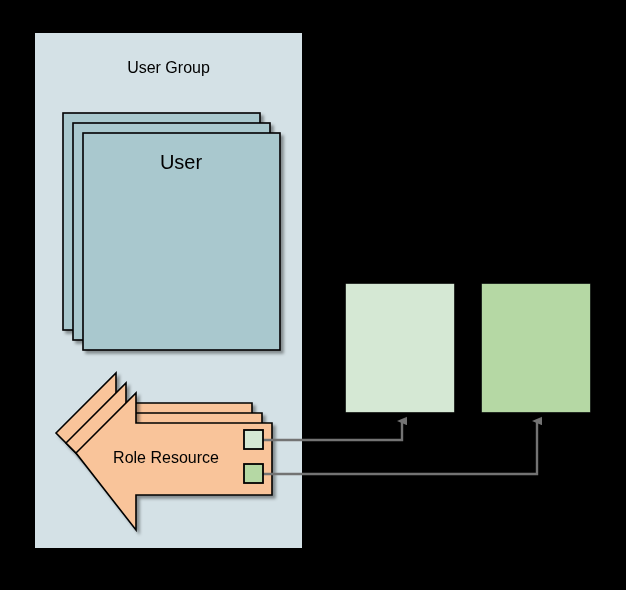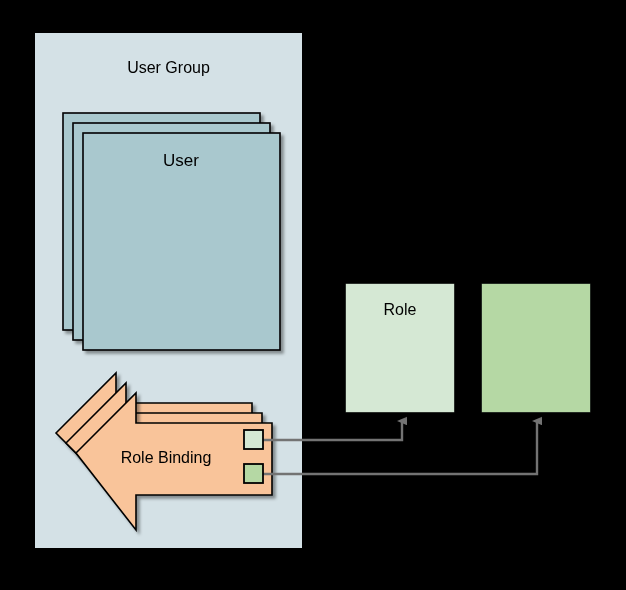--- a/index.html
+++ b/index.html
@@ -39,21 +39,21 @@
   #label-user-group {
     left: 35px;
     top: 58px;
     width: 267px;
     font-size: 16px;
   }
   #label-user {
     left: 83px;
     top: 150px;
     width: 196px;
-    font-size: 17px;
+    font-size: 20px;
     text-align: center;
   }
   #label-role-binding {
     left: 60px;
     top: 448px;
     width: 212px;
     font-size: 16px;
   }
   #label-role {
     left: 345px;
@@ -106,18 +106,17 @@
 
     <rect x="345" y="283" width="110" height="130" fill="#d5e8d4" stroke="#000000" stroke-width="1.6" filter="url(#shadow)"></rect>
 
     <rect x="481" y="283" width="110" height="130" fill="#b5d8a4" stroke="#000000" stroke-width="1.6" filter="url(#shadow)"></rect>
   </svg>
 
   <div class="node-label" id="label-user-group">User Group</div>
 
   <div class="node-label" id="label-user">User</div>
 
-  <div class="node-label" id="label-role-binding">Role Binding</div>
+  <div class="node-label" id="label-role-binding">Role Resource</div>
 
-  <div class="node-label" id="label-role">Role</div>
 
 
 </div>
 
 </body></html>

